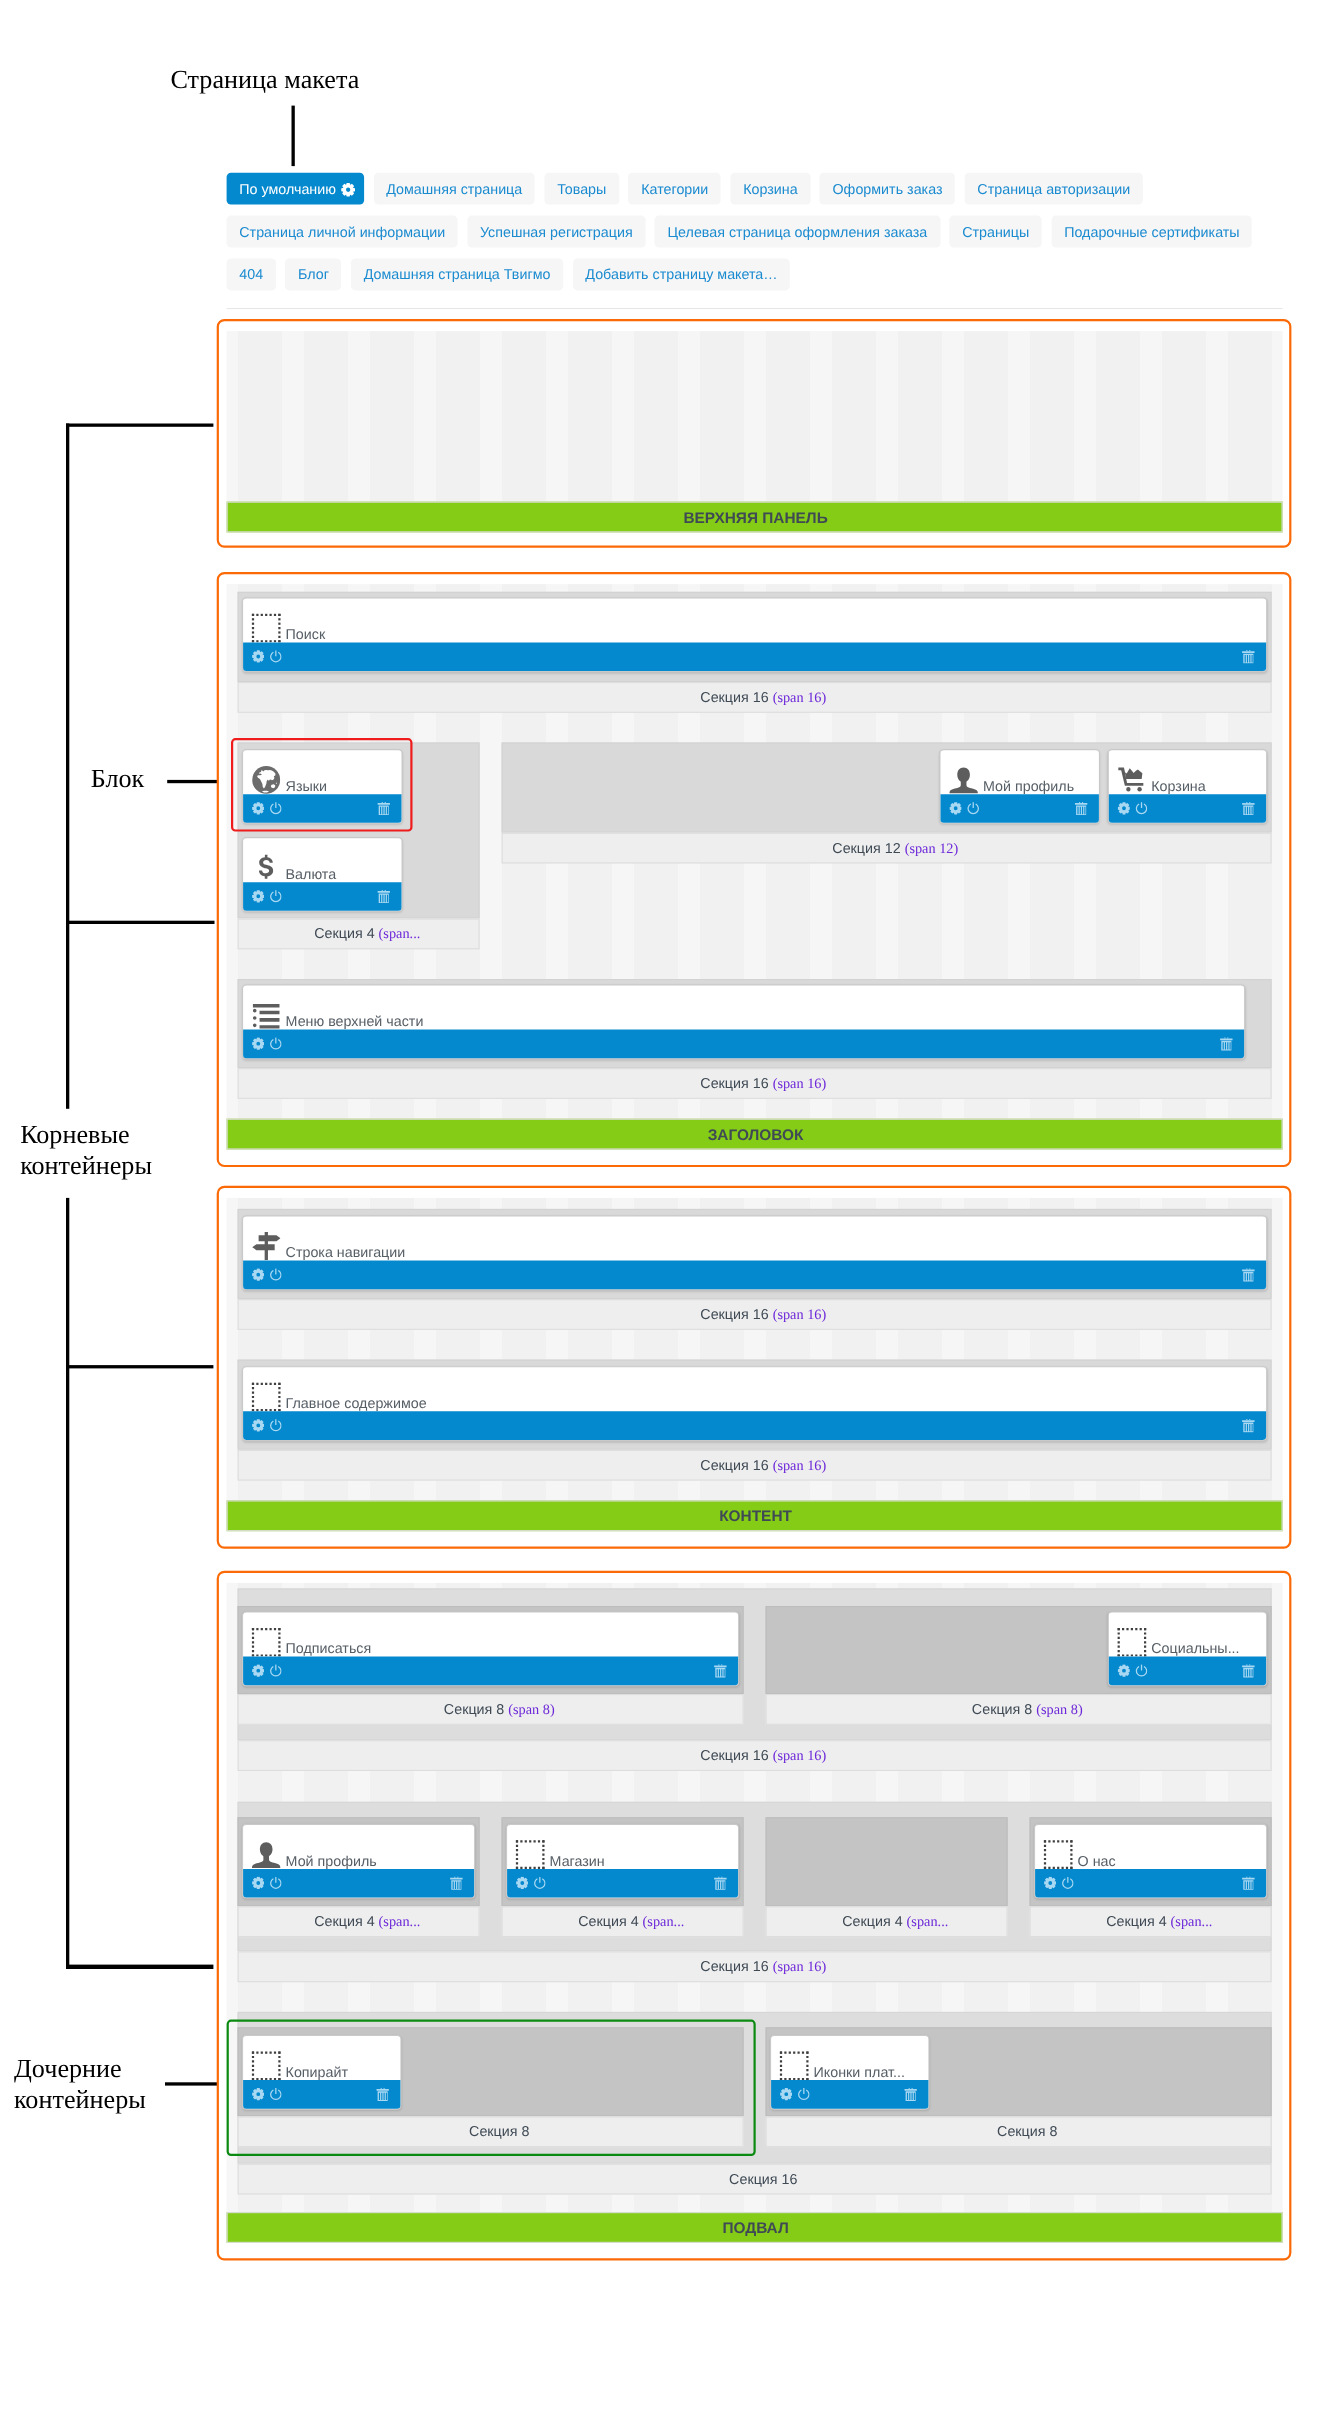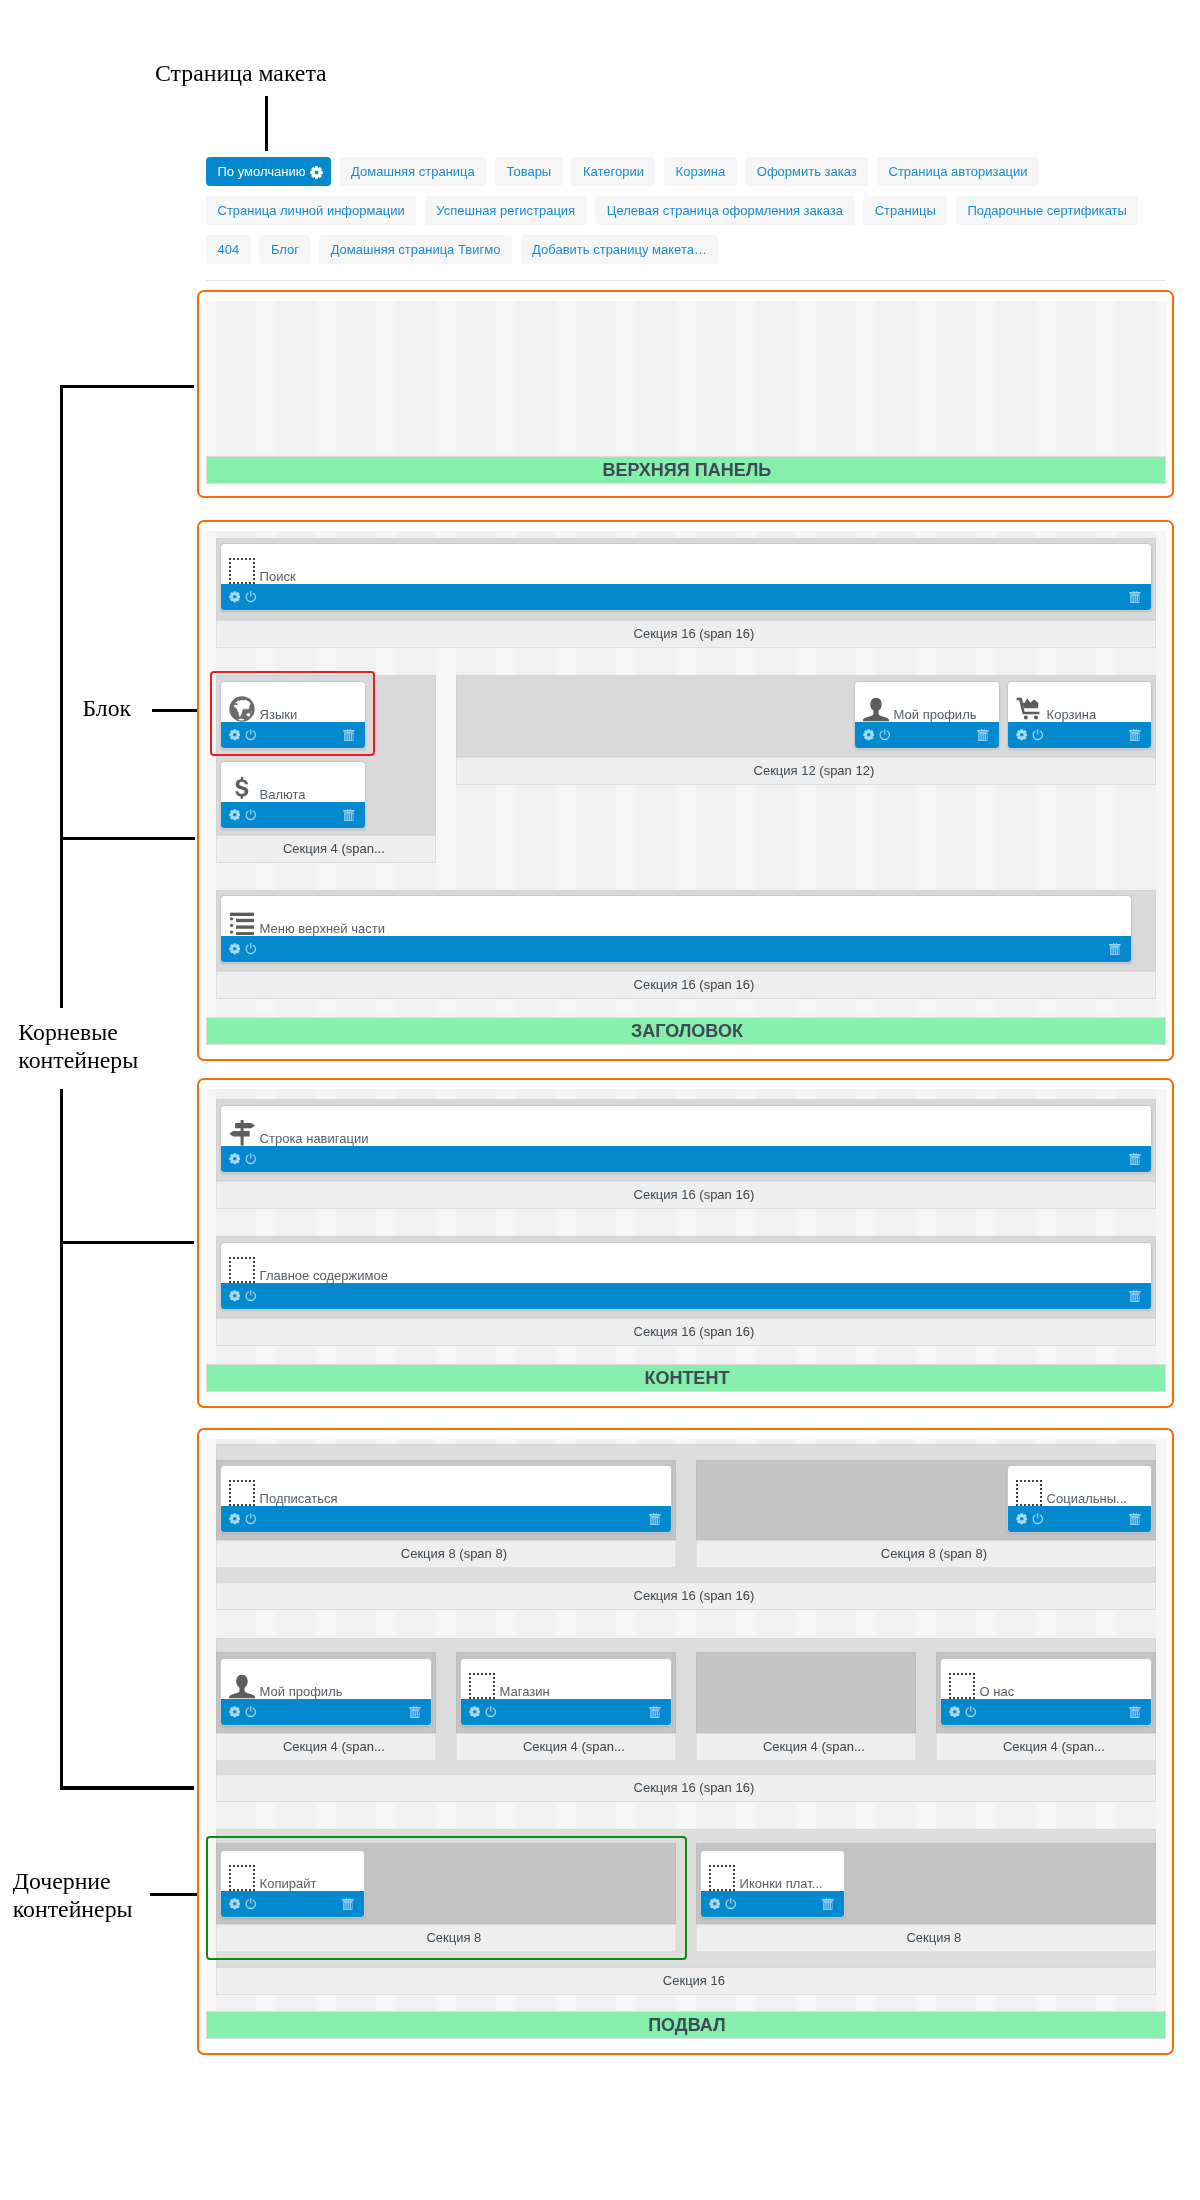--- a/index.html
+++ b/index.html
@@ -18,23 +18,23 @@
   #tabrule{position:absolute;left:206px;top:280px;width:960px;height:1px;background:#e6e6e6;}
   .root{position:absolute;left:197px;width:977px;border:2.6px solid #fb6a07;border-radius:7px;
         box-sizing:border-box;background:#fff;}
   .inner{position:absolute;left:6px;top:8px;width:960px;
      background-image:repeating-linear-gradient(to right,
         #f6f6f6 0px,#f6f6f6 10px,#f1f1f1 10px,#f1f1f1 50px,#f6f6f6 50px,#f6f6f6 60px);}
   .secbody{position:absolute;background:#d8d8d8;border:1px solid #cfcfcf;box-sizing:border-box;}
   .seclbl{position:absolute;background:#eeeeee;border:1px solid #dddddd;box-sizing:border-box;
           height:28px;line-height:26px;text-align:center;font-size:13px;color:#3f4a55;
           font-weight:normal;overflow:hidden;white-space:nowrap;padding-left:15px;}
-  .seclbl .sp{color:#404040;font-weight:normal;}
-  .rootlbl{position:absolute;background:#86efac;border:1px solid #dddddd;box-sizing:border-box;
-           height:28px;line-height:26px;text-align:center;font-size:18px;color:#3f4a55;
+  .seclbl .sp{color:#6d28d9;font-weight:normal;font-family:Liberation Serif, serif;}
+  .rootlbl{position:absolute;background:#84cc16;border:1px solid #dddddd;box-sizing:border-box;
+           height:28px;line-height:26px;text-align:center;font-size:14px;color:#3f4a55;
            font-weight:bold;padding-left:1px;}
   .card{position:absolute;box-sizing:border-box;background:#fff;border:1px solid #c9c9c9;
         border-radius:4px;box-shadow:0 1px 2px rgba(0,0,0,.12);}
   .ctitle{position:absolute;left:0;right:0;top:1.5px;bottom:26px;display:flex;align-items:flex-end;
           font-size:13px;color:#565e66;white-space:nowrap;overflow:hidden;}
   .ctitle .ic{flex:0 0 auto;display:flex;align-items:center;justify-content:center;
               width:26px;height:26px;margin-left:7.6px;margin-right:5px;}
   .bar{position:absolute;left:0;right:0;bottom:0;height:26px;background:#0589ce;
        border-radius:0 0 3px 3px;}
   .bar .l{position:absolute;left:7.6px;top:0;height:26px;display:flex;align-items:center;}

